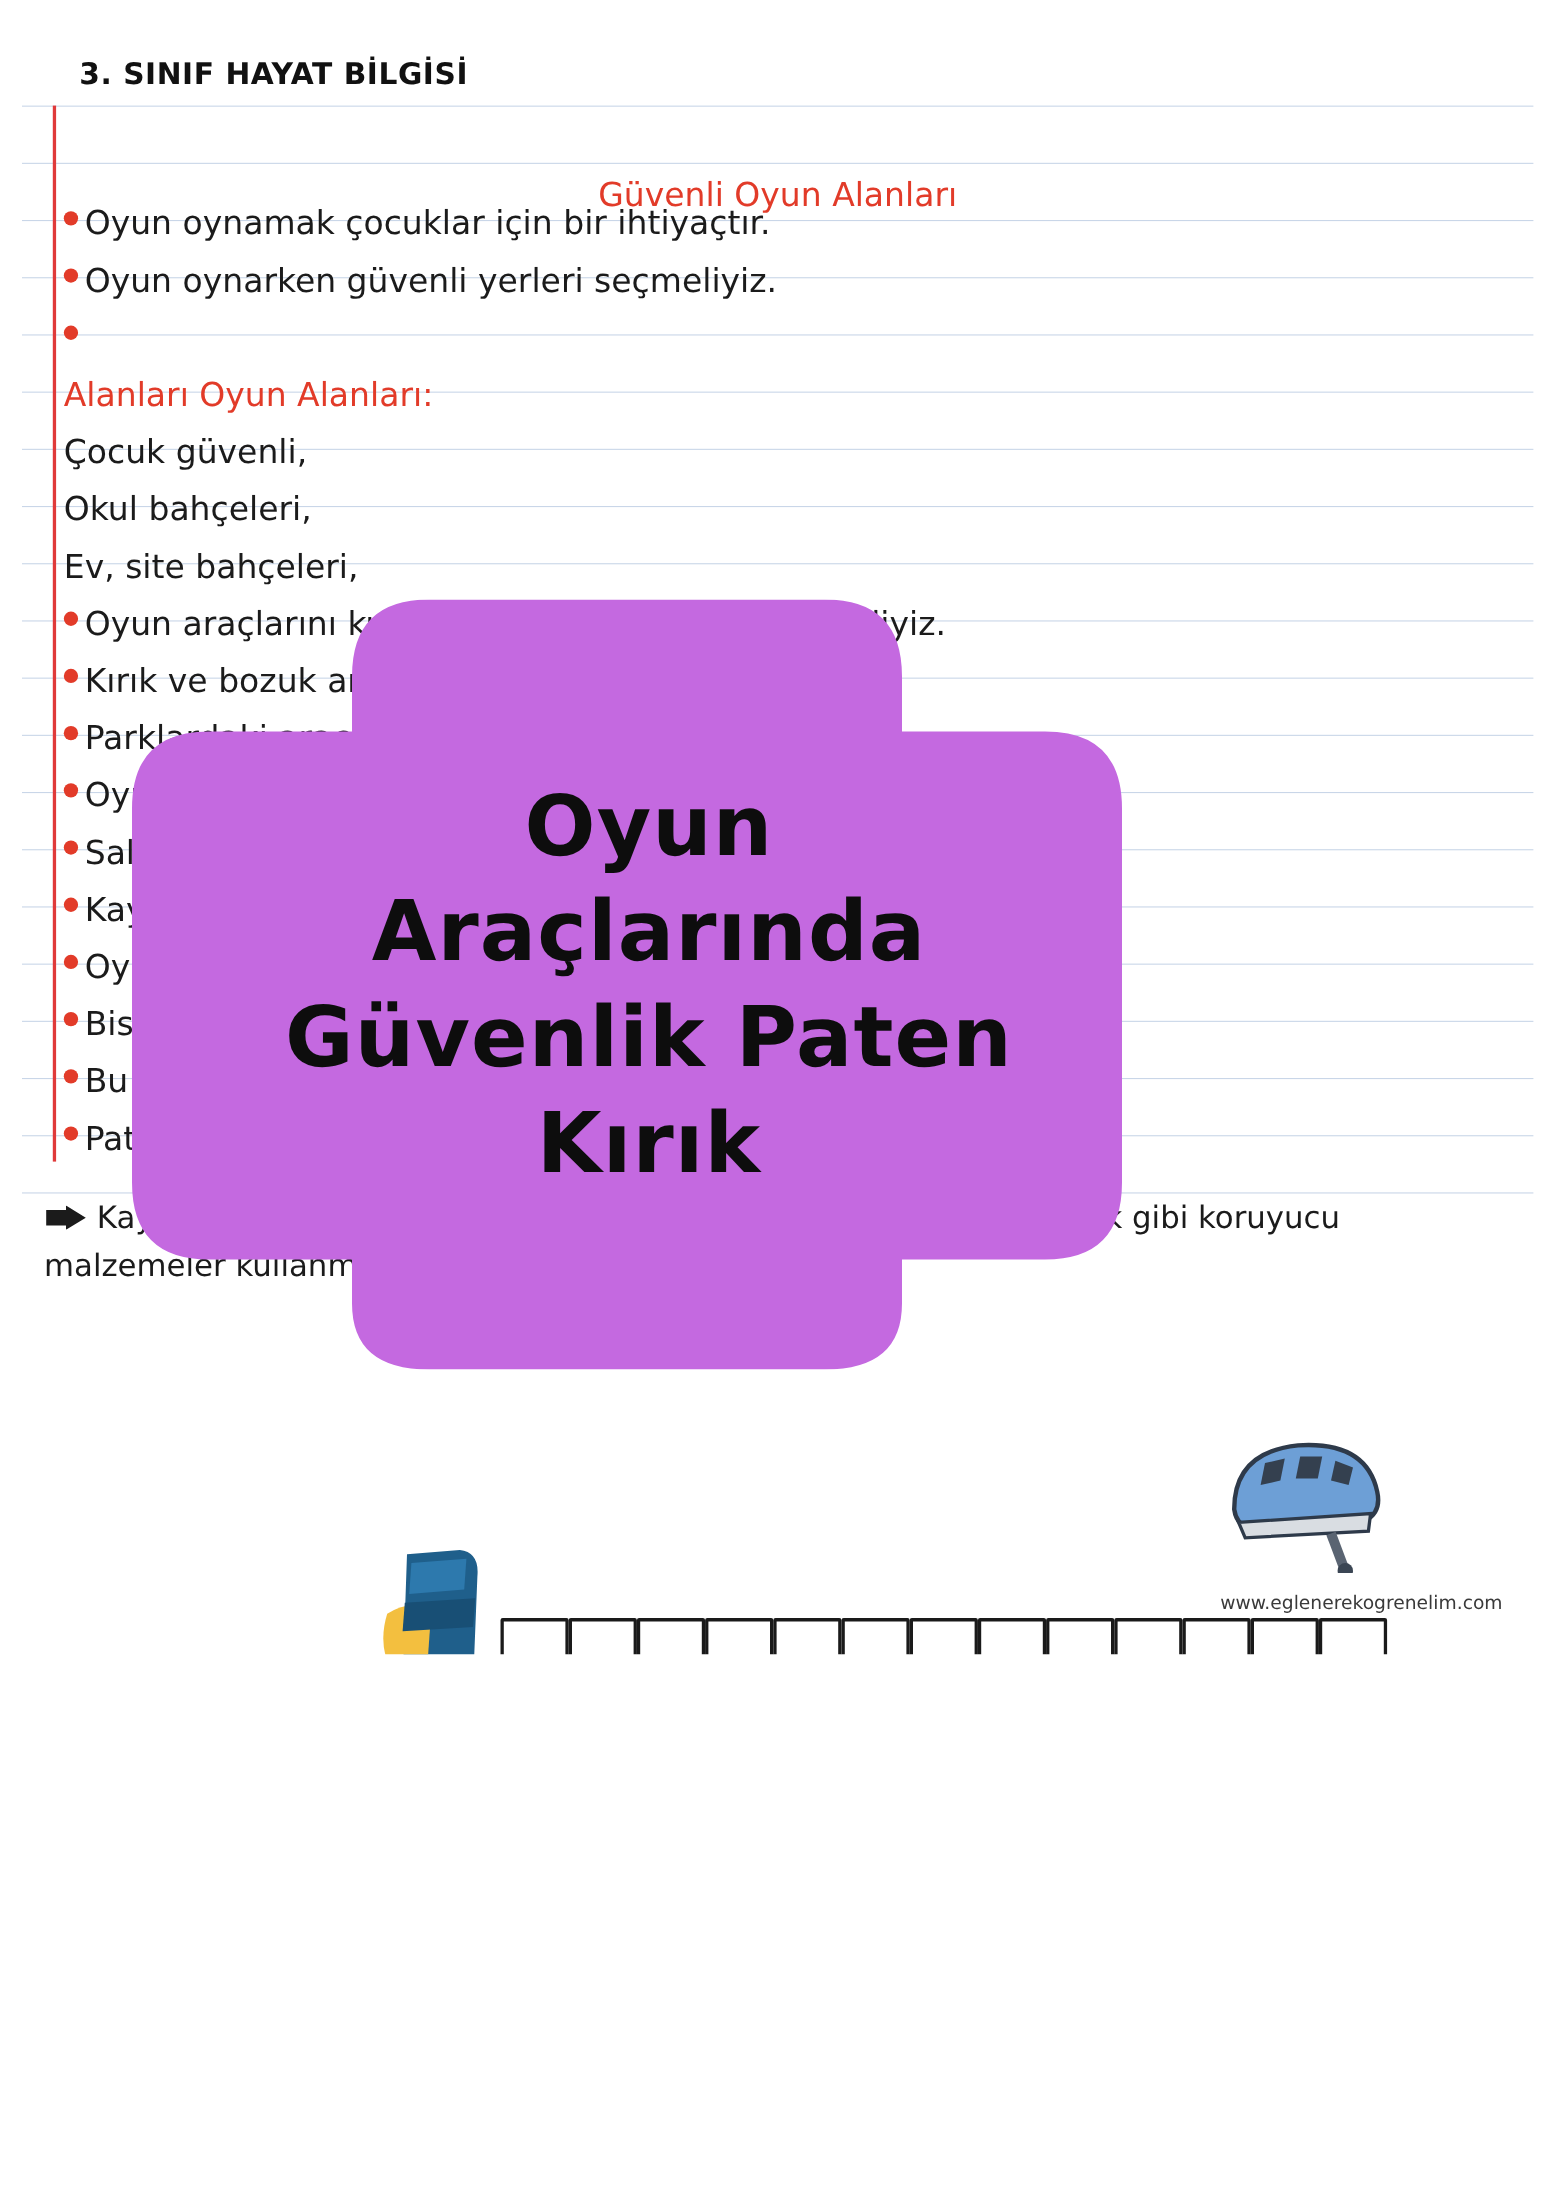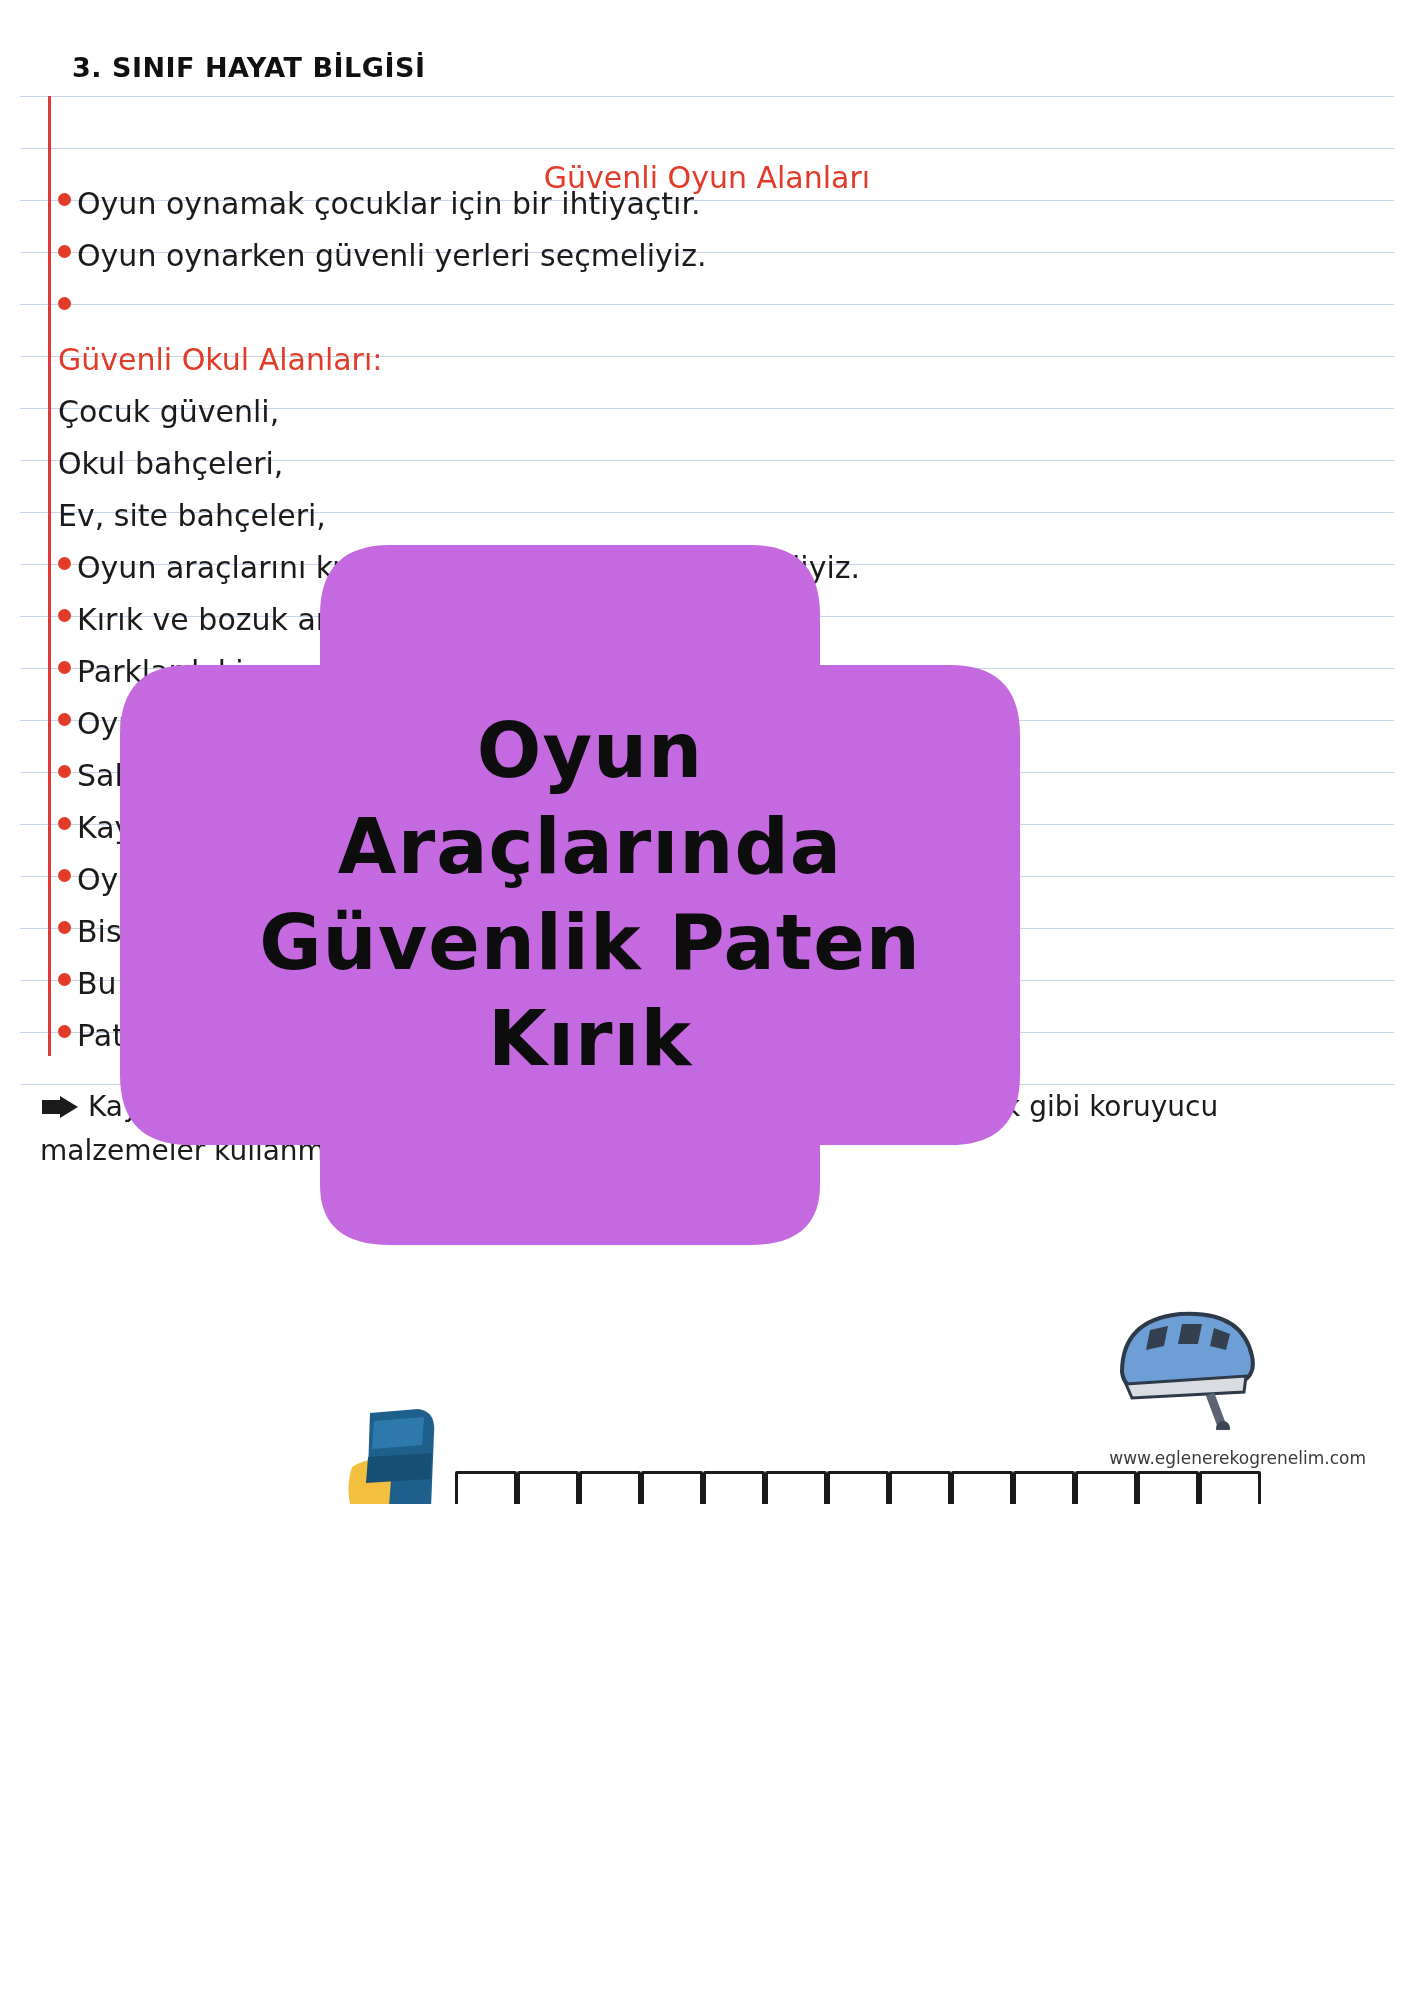--- a/index.html
+++ b/index.html
@@ -209,21 +209,21 @@
   <div class="margin-line"></div>
 
   <div class="doc-title">3. SINIF HAYAT BİLGİSİ</div>
 
   <div class="subject-title">Güvenli Oyun Alanları</div>
 
   <div class="lines" id="lines">
       <div class="line"><span class="bullet"></span><span>Oyun oynamak çocuklar için bir ihtiyaçtır.</span></div>
       <div class="line"><span class="bullet"></span><span>Oyun oynarken güvenli yerleri seçmeliyiz.</span></div>
       <div class="line"><span class="bullet"></span></div>
-      <div class="line red"><span class="nobullet"></span><span>Güvenli Okul Alanları:</span></div>
+      <div class="line red"><span class="nobullet"></span><span>Alanları Oyun Alanları:</span></div>
       <div class="line"><span class="nobullet"></span><span>Çocuk güvenli,</span></div>
       <div class="line"><span class="nobullet"></span><span>Okul bahçeleri,</span></div>
       <div class="line"><span class="nobullet"></span><span>Ev, site bahçeleri,</span></div>
       <div class="line"><span class="bullet"></span><span>Oyun araçlarını kullanmadan önce kontrol etmeliyiz.</span></div>
       <div class="line"><span class="bullet"></span><span>Kırık ve bozuk araçları kullanmamalıyız.</span></div>
       <div class="line"><span class="bullet"></span><span>Parklardaki araçları sırayla kullanmalıyız.</span></div>
       <div class="line"><span class="bullet"></span><span>Oyun araçlarını kullanırken itişip kakışmamalıyız.</span></div>
       <div class="line"><span class="bullet"></span><span>Salıncakta sallanırken sıkıca tutunmalıyız.</span></div>
       <div class="line"><span class="bullet"></span><span>Kaydıraktan ayaklarımız önde kaymalıyız.</span></div>
       <div class="line"><span class="bullet"></span><span>Oyun alanlarında koşarak oynamamalıyız.</span></div>

